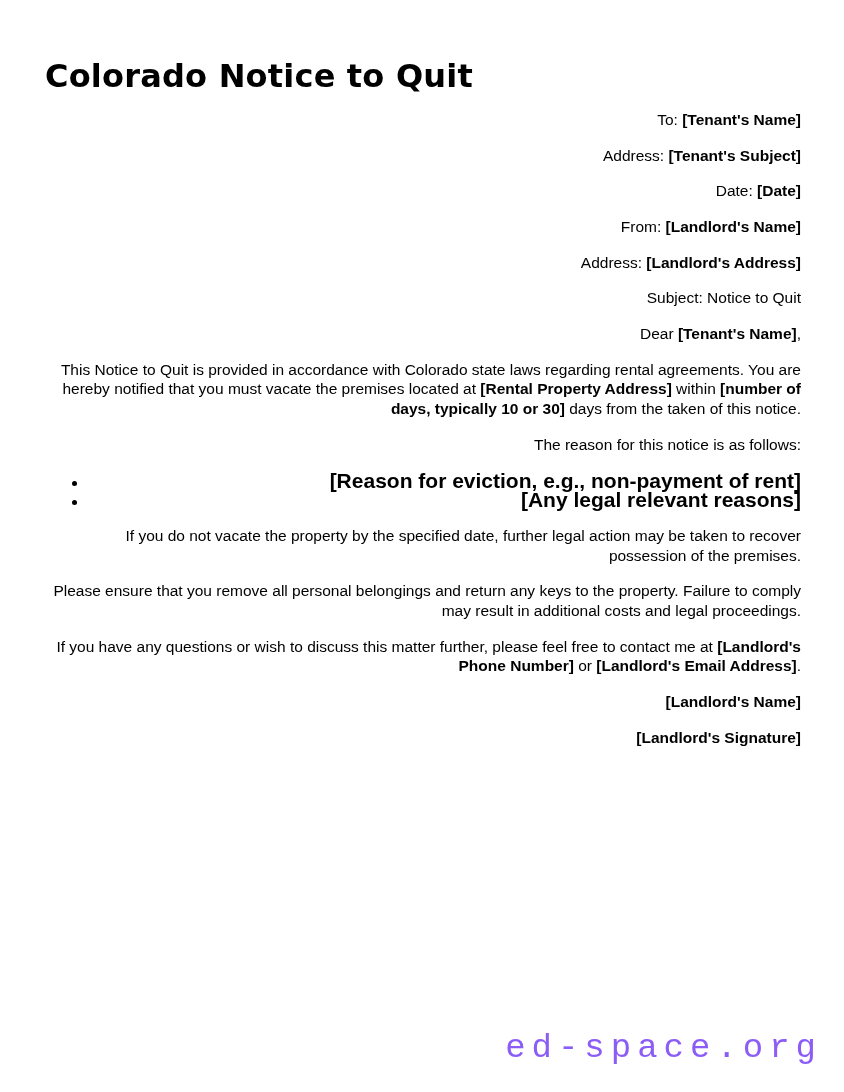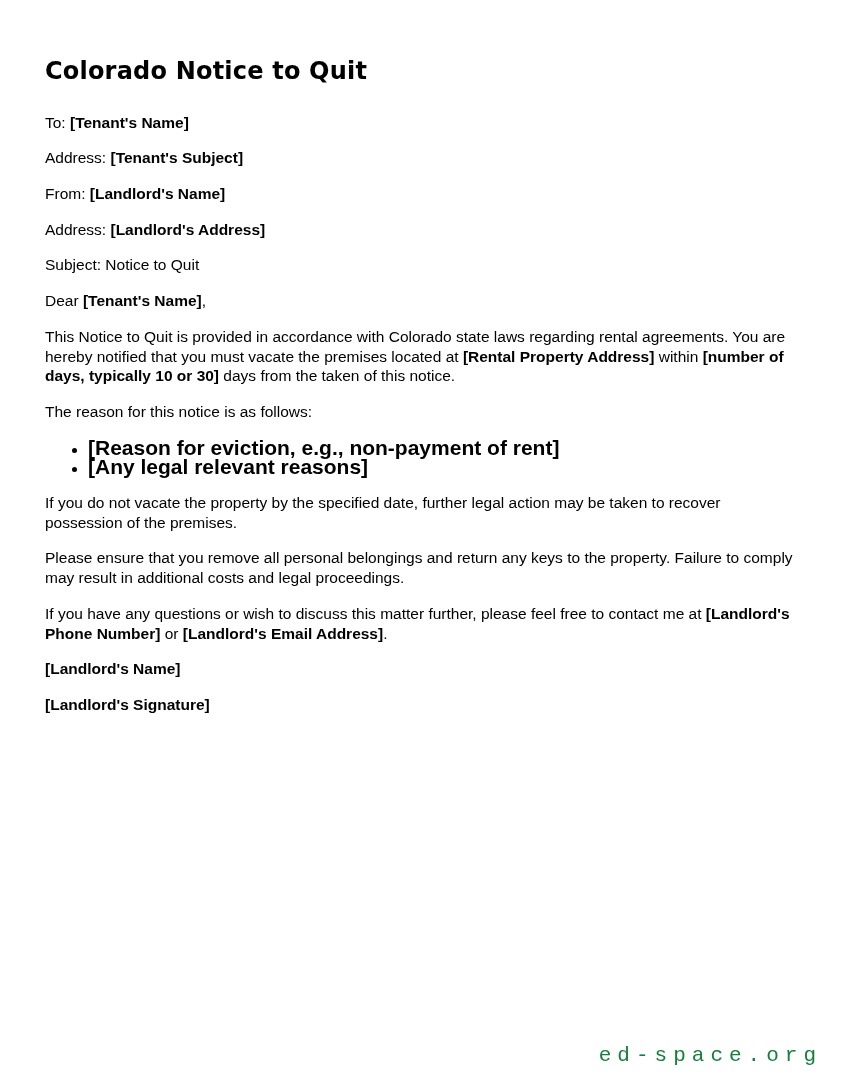--- a/index.html
+++ b/index.html
@@ -15,28 +15,29 @@
   .page {
     position: relative;
     width: 844px;
     height: 1092px;
     background: #ffffff;
     padding: 58px 43px 0 45px;
   }
   .doc-title {
     font-family: "DejaVu Sans", sans-serif;
     font-weight: bold;
-    font-size: 24px;
+    font-size: 32px;
     line-height: 1.15;
     color: #000000;
     letter-spacing: 0.2px;
-    margin-bottom: 27px;
+    margin-bottom: 15px;
   }
   .doc-blocks {
     width: 756px;
+    text-align: right;
   }
   .para {
     font-size: 15.5px;
     line-height: 19.7px;
     margin-bottom: 16px;
     color: #000000;
   }
   .bullets {
     margin: 0 0 16px 0;
     padding-left: 43px;
@@ -48,35 +49,36 @@
   }
   .bullets li::marker {
     font-size: 0.75em;
   }
   .b { font-weight: bold; }
   .footer-watermark {
     position: absolute;
     right: 22px;
     bottom: 25px;
     font-family: "Liberation Mono", "DejaVu Sans Mono", monospace;
-    font-size: 21px;
+    font-size: 34px;
     letter-spacing: 6px;
-    color: #15803d;
+    color: #8b5cf6;
     white-space: nowrap;
   }
 </style>
 </head>
 <body>
 
 <div class="page">
   <h1 class="doc-title">Colorado Notice to Quit</h1>
 
   <div class="doc-blocks">
       <p class="para"><span>To: </span><span class="b">[Tenant's Name]</span></p>
       <p class="para"><span>Address: </span><span class="b">[Tenant's Subject]</span></p>
+      <p class="para"><span>Date: </span><span class="b">[Date]</span></p>
       <p class="para"><span>From: </span><span class="b">[Landlord's Name]</span></p>
       <p class="para"><span>Address: </span><span class="b">[Landlord's Address]</span></p>
       <p class="para"><span>Subject: Notice to Quit</span></p>
       <p class="para"><span>Dear </span><span class="b">[Tenant's Name]</span><span>,</span></p>
       <p class="para"><span>This Notice to Quit is provided in accordance with Colorado state laws regarding rental agreements. You are hereby notified that you must vacate the premises located at </span><span class="b">[Rental Property Address]</span><span> within </span><span class="b">[number of days, typically 10 or 30]</span><span> days from the taken of this notice.</span></p>
       <p class="para"><span>The reason for this notice is as follows:</span></p>
       <ul class="bullets">
         <li><span class="b">[Reason for eviction, e.g., non-payment of rent]</span></li>
         <li><span class="b">[Any legal relevant reasons]</span></li>
       </ul>

